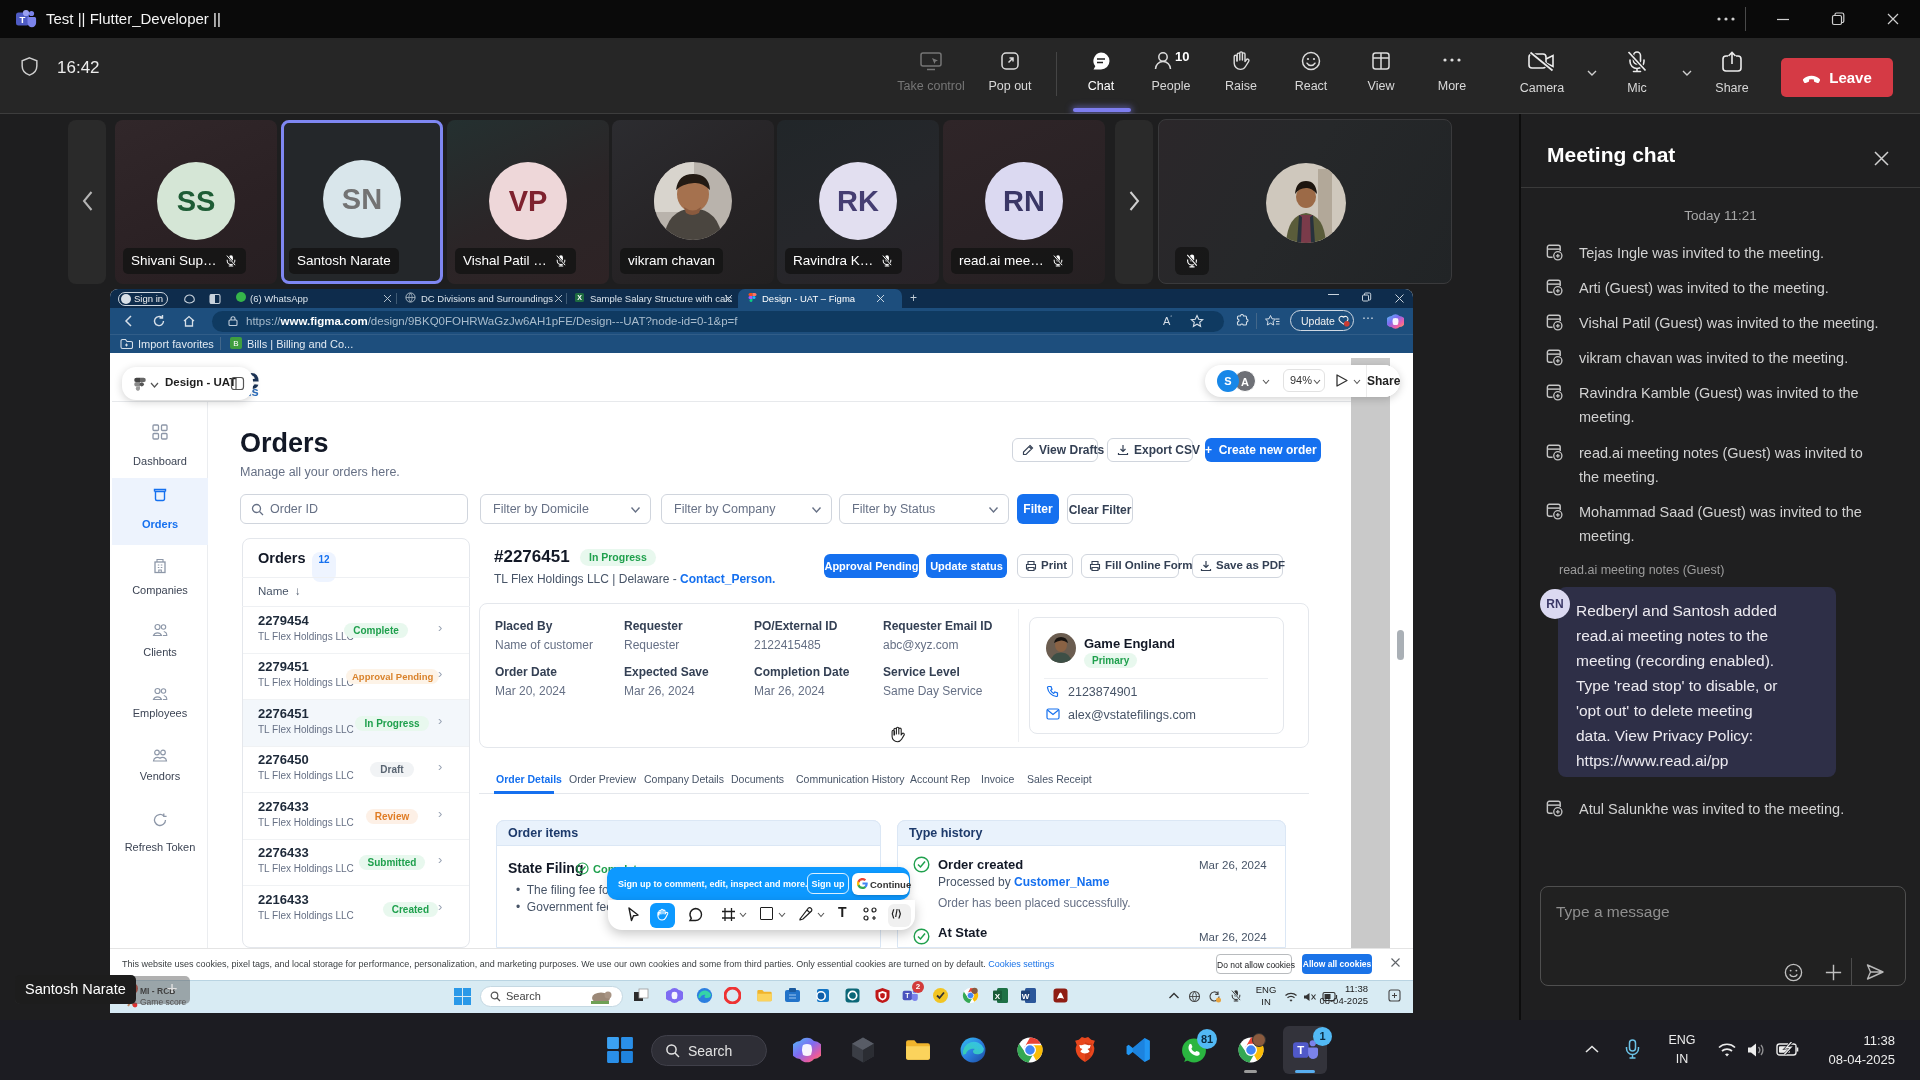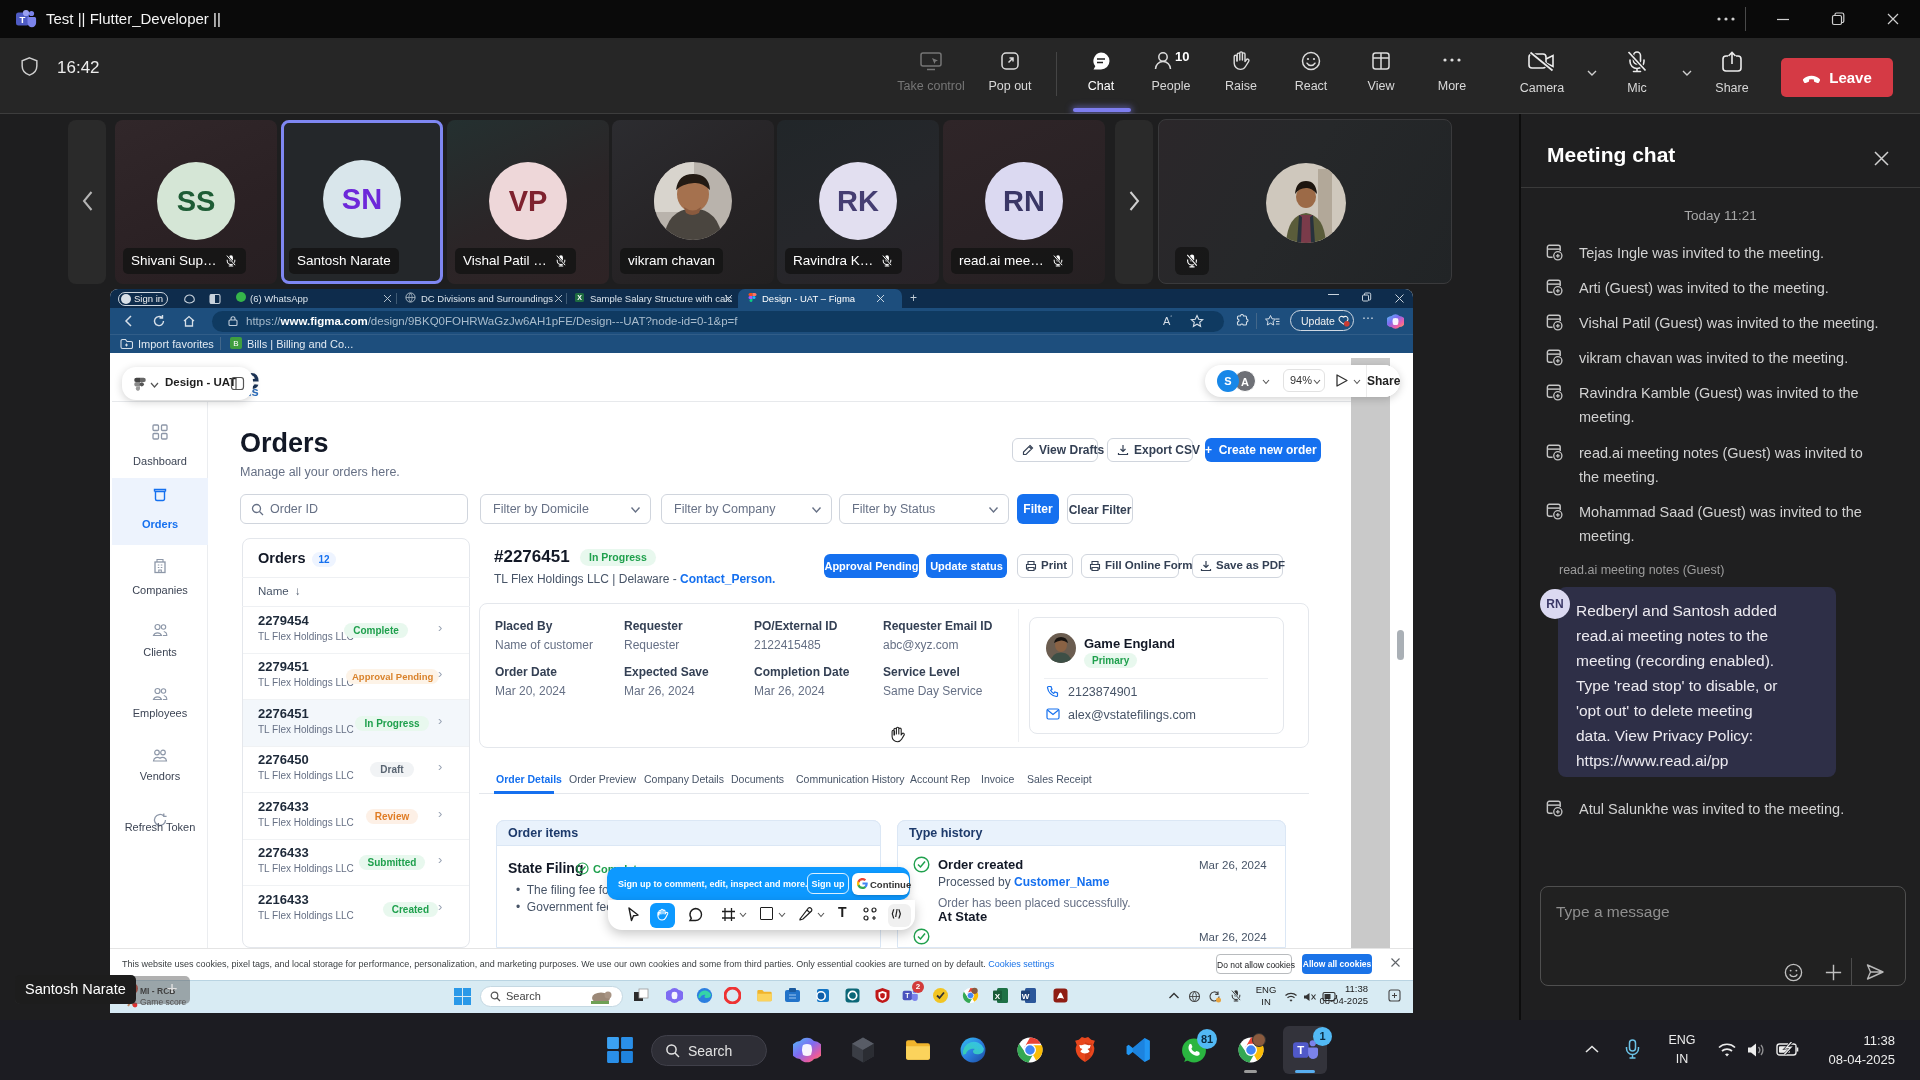--- a/index.html
+++ b/index.html
@@ -192,21 +192,21 @@
       <div class="avatar" style="background:#d5e6d6;color:#1e5c35">SS</div>
       <div class="nametag">Shivani Sup…<svg class="mics" width="14" height="14" viewBox="0 0 22 22">
               <rect x="8" y="2" width="6" height="10" rx="3" fill="#fff"></rect>
               <path d="M5 9 v1.5 a6 6 0 0 0 12 0 V9 M11 16.5 V19 M7.5 19 h7" fill="none" stroke="#fff" stroke-width="1.6"></path>
               <path d="M4 2 L18 18" stroke="#1b1b1b" stroke-width="3.4"></path>
               <path d="M4.5 2.5 L17.5 17.5" stroke="#fff" stroke-width="1.5"></path>
             </svg></div>
     </div>
 
     <div class="tile" style="left:281px;background:#24272a;border:3.5px solid #7f87f2">
-      <div class="avatar" style="background:#d9e6eb;color:#6d28d9;top:37px">SN</div>
+      <div class="avatar" style="background:#d9e6eb;color:#737373;top:37px">SN</div>
       <div class="nametag" style="left:5px;bottom:7px">Santosh Narate</div>
     </div>
 
     <div class="tile" style="left:447px;background:linear-gradient(155deg,#243030 0%,#2b2527 55%,#2e2325 100%)">
       <div class="avatar" style="background:#eed7d9;color:#7e222f">VP</div>
       <div class="nametag">Vishal Patil …<svg class="mics" width="14" height="14" viewBox="0 0 22 22">
               <rect x="8" y="2" width="6" height="10" rx="3" fill="#fff"></rect>
               <path d="M5 9 v1.5 a6 6 0 0 0 12 0 V9 M11 16.5 V19 M7.5 19 h7" fill="none" stroke="#fff" stroke-width="1.6"></path>
               <path d="M4 2 L18 18" stroke="#1b1b1b" stroke-width="3.4"></path>
               <path d="M4.5 2.5 L17.5 17.5" stroke="#fff" stroke-width="1.5"></path>
@@ -444,21 +444,21 @@
     <div class="abs" style="left:2px;top:418px;width:96px;text-align:center;font-size:11px;color:#3c4454">Employees</div>
     <svg class="abs" style="left:42px;top:459px" width="16" height="16" viewBox="0 0 16 16">
           <circle cx="5" cy="4.5" r="2.3" fill="none" stroke="#8d97a8" stroke-width="1.2"></circle>
           <circle cx="11" cy="4.5" r="2.3" fill="none" stroke="#8d97a8" stroke-width="1.2"></circle>
           <path d="M1.5 13 a4 4 0 0 1 6.5-2.8 A4 4 0 0 1 14.5 13 Z" fill="none" stroke="#8d97a8" stroke-width="1.2"></path>
         </svg>
     <div class="abs" style="left:2px;top:481px;width:96px;text-align:center;font-size:11px;color:#3c4454">Vendors</div>
     <svg class="abs" style="left:42px;top:523px" width="16" height="16" viewBox="0 0 16 16">
           <path d="M13.5 8 a5.5 5.5 0 1 1-1.7-4 M11.8 1.5 v2.8 h2.8" fill="none" stroke="#8d97a8" stroke-width="1.3"></path>
         </svg>
-    <div class="abs" style="left:2px;top:532px;width:96px;text-align:center;font-size:11px;color:#3c4454">Refresh Token</div>
+    <div class="abs" style="left:2px;top:552px;width:96px;text-align:center;font-size:11px;color:#3c4454">Refresh Token</div>
 
     <div class="abs" style="left:130px;top:139px;font-size:27px;font-weight:bold;color:#121826">Orders</div>
     <div class="abs" style="left:130px;top:176px;font-size:12.5px;color:#667085">Manage all your orders here.</div>
 
     <div class="abs" style="left:902px;top:149px;width:86px;height:24px;border:1px solid #d0d5dd;border-radius:6px;background:#fff"></div>
     <svg class="abs" style="left:912px;top:155px" width="12" height="12" viewBox="0 0 12 12">
           <path d="M8 1.5 l2.5 2.5 L4 10.5 H1.5 V8 Z M7 2.5 L9.5 5" fill="none" stroke="#344054" stroke-width="1.2"></path>
         </svg>
     <div class="abs" style="left:929px;top:154px;font-size:12px;font-weight:bold;color:#344054">View Drafts</div>
     <div class="abs" style="left:997px;top:149px;width:86px;height:24px;border:1px solid #d0d5dd;border-radius:6px;background:#fff"></div>
@@ -523,21 +523,21 @@
     <svg class="abs" style="left:1224px;top:84px" width="15" height="15" viewBox="0 0 15 15">
           <path d="M3 2 L13 7.5 L3 13 Z" fill="none" stroke="#333" stroke-width="1.3" stroke-linejoin="round"></path>
         </svg>
     <svg class="abs" style="left:1243px;top:90px" width="8" height="6" viewBox="0 0 8 6">
           <path d="M1 1 L4 4.5 L7 1" fill="none" stroke="#555" stroke-width="1.1"></path>
         </svg>
     <div class="abs" style="left:1256px;top:76px;width:34px;height:32px;border-left:1px solid #ececec;font-size:12px;font-weight:bold;color:#222;text-align:center;line-height:32px;background:#fff;border-radius:0 16px 16px 0">Share</div>
 
     <div class="abs" style="left:132px;top:249px;width:228px;height:410px;border:1px solid #e4e7ec;border-radius:8px;background:#fff"></div>
     <div class="abs" style="left:148px;top:261px;font-size:14.5px;font-weight:bold;color:#121826">Orders</div>
-    <div class="abs" style="left:202px;top:263px;width:24px;height:15px;background:#eef4ff;border-radius:8px;color:#1570ef;font-size:10px;font-weight:bold;text-align:center;line-height:15px">12</div>
+    <div class="abs" style="left:202px;top:263px;width:24px;height:30px;background:#eef4ff;border-radius:8px;color:#1570ef;font-size:10px;font-weight:bold;text-align:center;line-height:15px">12</div>
     <div class="abs" style="left:132px;top:288px;width:228px;height:1px;background:#eef0f3"></div>
     <div class="abs" style="left:148px;top:296px;font-size:11.5px;color:#475467">Name &nbsp;↓</div>
     <div class="abs" style="left:132px;top:317px;width:228px;height:1px;background:#eef0f3"></div>
     <div class="abs" style="left:133px;top:411px;width:226px;height:46px;background:#f3f7fb"></div>
     <div id="rows">
       <div class="abs" style="left:148px;top:324px;font-size:13px;font-weight:bold;color:#1d2939">2279454</div>
           <div class="abs" style="left:148px;top:342px;font-size:10px;color:#667085">TL Flex Holdings LLC</div>
           <div class="abs" style="left:220px;top:331px;width:92px;text-align:center"><span style="display:inline-block;white-space:nowrap;background:#e8f8ee;color:#1fa04d;font-size:10px;font-weight:bold;border-radius:9px;padding:2px 9px">Complete</span></div>
           <div class="abs" style="left:328px;top:331px;color:#98a2b3;font-size:13px">›</div>
           <div class="abs" style="left:133px;top:363.5px;width:226px;height:1px;background:#f0f2f4"></div>
@@ -670,21 +670,21 @@
           <path d="M5 8.5 L7.5 11 L12 5.5" fill="none" stroke="#1fa04d" stroke-width="1.5"></path>
         </svg>
     <div class="abs" style="left:828px;top:568px;font-size:13px;font-weight:bold;color:#121826">Order created</div>
     <div class="abs" style="left:1089px;top:570px;font-size:11.5px;color:#475467">Mar 26, 2024</div>
     <div class="abs" style="left:828px;top:586px;font-size:12px;color:#475467">Processed by <span style="color:#1570ef;font-weight:bold">Customer_Name</span></div>
     <div class="abs" style="left:828px;top:607px;font-size:12px;color:#667085">Order has been placed successfully.</div>
     <svg class="abs" style="left:803px;top:639px" width="17" height="17" viewBox="0 0 17 17">
           <circle cx="8.5" cy="8.5" r="7.3" fill="none" stroke="#1fa04d" stroke-width="1.4"></circle>
           <path d="M5 8.5 L7.5 11 L12 5.5" fill="none" stroke="#1fa04d" stroke-width="1.5"></path>
         </svg>
-    <div class="abs" style="left:828px;top:620px;font-size:13px;font-weight:bold;color:#121826">At State</div>
+    <div class="abs" style="left:828px;top:636px;font-size:13px;font-weight:bold;color:#121826">At State</div>
     <div class="abs" style="left:1089px;top:642px;font-size:11.5px;color:#475467">Mar 26, 2024</div>
 
     <div class="abs" style="left:497px;top:578px;width:303px;height:33px;background:#0d99ff;border-radius:10px;box-shadow:0 3px 10px rgba(0,0,0,.15)"></div>
     <div class="abs" style="left:508px;top:590px;font-size:9px;font-weight:bold;color:#fff;white-space:nowrap">Sign up to comment, edit, inspect and more.</div>
     <div class="abs" style="left:697px;top:583.5px;width:42px;height:21px;border:1.5px solid rgba(255,255,255,.85);border-radius:6px;color:#fff;font-size:9px;font-weight:bold;text-align:center;line-height:21px">Sign up</div>
     <div class="abs" style="left:742px;top:583.5px;width:57px;height:22px;background:#fff;border-radius:6px;box-shadow:0 1px 3px rgba(0,0,0,.2)"></div>
     <svg class="abs" style="left:747px;top:589px" width="11" height="11" viewBox="0 0 18 18">
           <path d="M17.6 9.2 c0-.6-.1-1.2-.2-1.8 H9 v3.4 h4.8 a4.1 4.1 0 0 1-1.8 2.7 v2.2 h2.9 a8.8 8.8 0 0 0 2.7-6.5 Z" fill="#4285f4"></path>
           <path d="M9 18 c2.4 0 4.5-.8 6-2.2 l-2.9-2.2 c-.8.5-1.9.9-3.1.9 a5.4 5.4 0 0 1-5-3.7 H.9 v2.3 A9 9 0 0 0 9 18 Z" fill="#34a853"></path>
           <path d="M4 10.8 a5.4 5.4 0 0 1 0-3.5 V5 H.9 a9 9 0 0 0 0 8 Z" fill="#fbbc05"></path>

